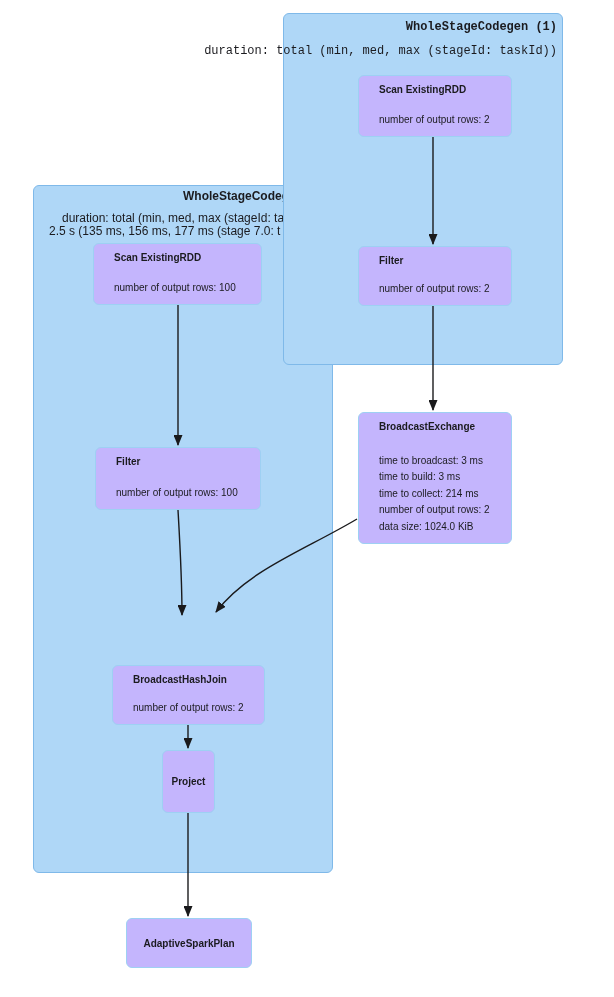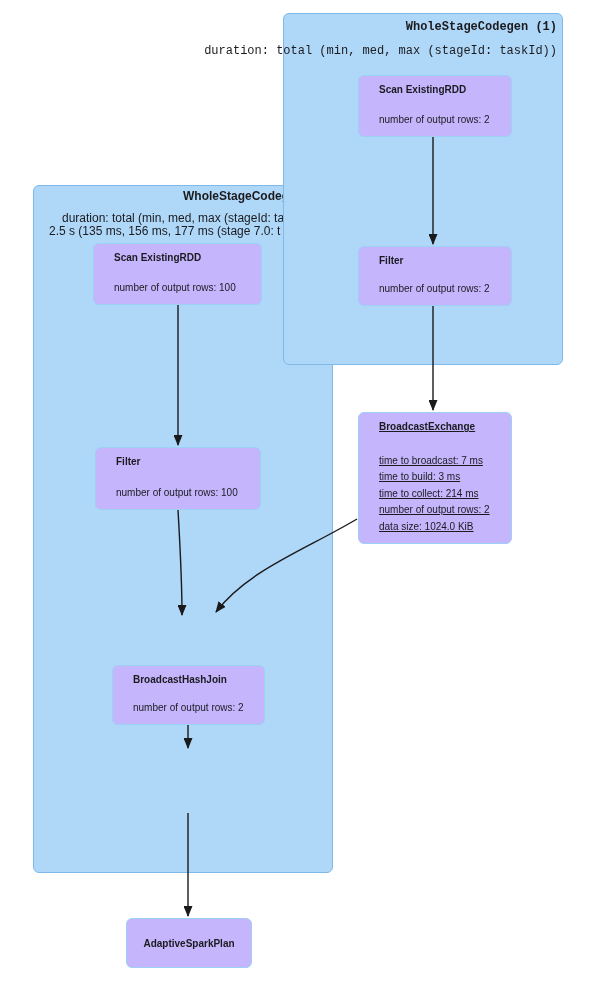--- a/index.html
+++ b/index.html
@@ -25,21 +25,21 @@
 
   .node{position:absolute;background:#c4b5fd;border:1px solid #9ed0f3;border-radius:6px;box-sizing:border-box;
         z-index:4;display:flex;flex-direction:column;justify-content:space-between;
         padding:8px 20px;font-size:10px;}
   .node-title{font-weight:bold;white-space:nowrap;}
   .node-metrics{white-space:nowrap;line-height:16.5px;}
   .node.center{align-items:center;justify-content:center;text-align:center;}
 
   #n-scan1   {left:358px;top:75px; width:154px;height:62px;}
   #n-filter1 {left:358px;top:246px;width:154px;height:60px;}
-  #n-be      {left:358px;top:412px;width:154px;height:132px;text-decoration:underline;}
+  #n-be      {left:358px;top:412px;width:154px;height:132px;}
   #n-scan2   {left:93px; top:243px;width:169px;height:62px;}
   #n-filter2 {left:95px; top:447px;width:166px;height:63px;}
   #n-bhj     {left:112px;top:617px;width:153px;height:60px;margin-top:48px;}
   #n-project {left:162px;top:750px;width:53px; height:63px;}
   #n-asp     {left:126px;top:918px;width:126px;height:50px;}
 </style>
 </head>
 <body>
 
 <div id="canvas">
@@ -78,21 +78,21 @@
   </div>
 
   <div class="node" id="n-filter1">
     <div class="node-title">Filter</div>
     <div class="node-metrics">number of output rows: 2</div>
   </div>
 
   <div class="node" id="n-be">
     <div class="node-title">BroadcastExchange</div>
     <div class="node-metrics">
-      <div>time to broadcast: 7 ms</div>
+      <div>time to broadcast: 3 ms</div>
       <div>time to build: 3 ms</div>
       <div>time to collect: 214 ms</div>
       <div>number of output rows: 2</div>
       <div>data size: 1024.0 KiB</div>
     </div>
   </div>
 
   <div class="node" id="n-scan2">
     <div class="node-title">Scan ExistingRDD</div>
     <div class="node-metrics">number of output rows: 100</div>
@@ -101,18 +101,21 @@
   <div class="node" id="n-filter2">
     <div class="node-title">Filter</div>
     <div class="node-metrics">number of output rows: 100</div>
   </div>
 
   <div class="node" id="n-bhj">
     <div class="node-title">BroadcastHashJoin</div>
     <div class="node-metrics">number of output rows: 2</div>
   </div>
 
+  <div class="node center" id="n-project">
+    <div class="node-title">Project</div>
+  </div>
 
   <div class="node center" id="n-asp">
     <div class="node-title">AdaptiveSparkPlan</div>
   </div>
 
 </div>
 
 </body></html>

